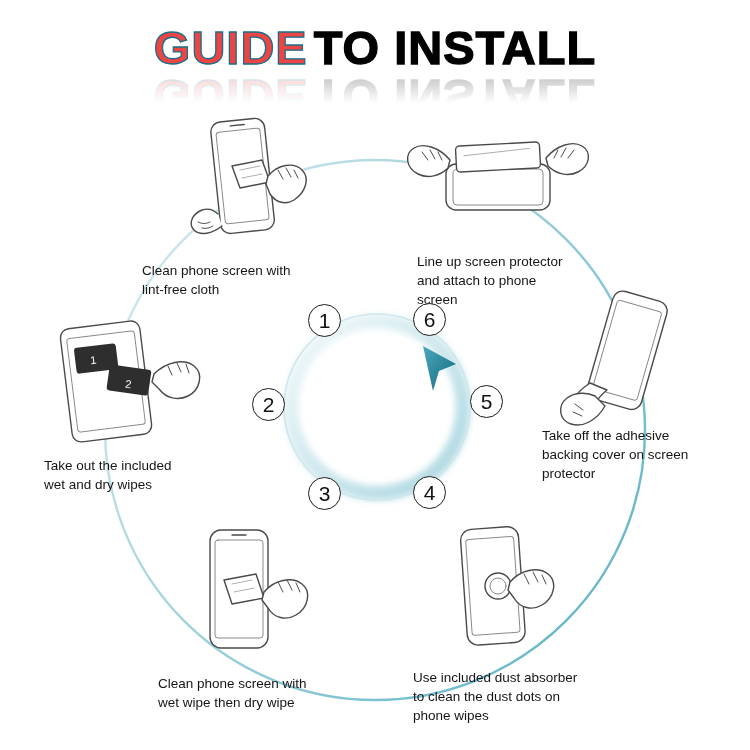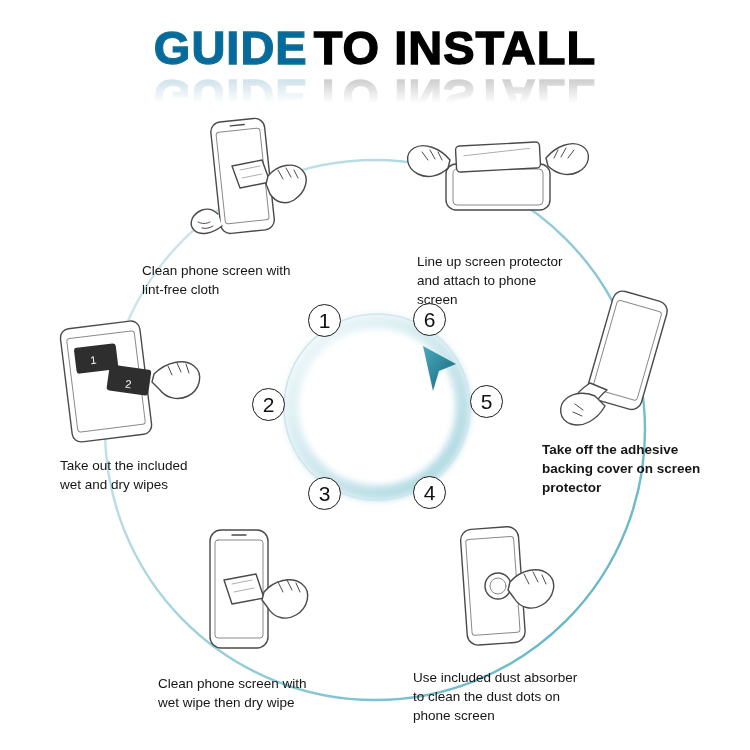--- a/index.html
+++ b/index.html
@@ -3,21 +3,21 @@
 <meta charset="utf-8">
 <style>
   * { margin:0; padding:0; box-sizing:border-box; }
   html,body { background:#ffffff; font-family:"Liberation Sans", sans-serif; }
   .canvas { position:relative; width:750px; height:750px; background:#fff; overflow:hidden; margin:0 auto; }
 
   
   .title-wrap { position:absolute; top:20px; left:0; width:100%; text-align:center; }
   .title-line { font-size:47px; font-weight:700; letter-spacing:1px; white-space:nowrap; color:#000;
                 -webkit-text-stroke:1.3px #000; }
-  .title-line .accent { color:#0369a1; -webkit-text-stroke:1.3px #15718a; margin-right:6px; }
+  .title-line .accent { color:#ef4444; -webkit-text-stroke:1.3px #15718a; margin-right:6px; }
   .title-mirror { position:relative; height:44px; overflow:hidden; margin-top:-6px; }
   .title-mirror .title-line { transform:scaleY(-1); opacity:.32; }
   .fade { position:absolute; inset:0; background:linear-gradient(to bottom, rgba(255,255,255,.15), #ffffff 78%); }
 
   .rings { position:absolute; left:0; top:0; }
   .arrow { position:absolute; }
   .illu  { position:absolute; }
 
   .badge { position:absolute; width:33px; height:33px; border:1.6px solid #1c1c1c; border-radius:50%;
            background:#fff; display:flex; align-items:center; justify-content:center;
@@ -174,24 +174,24 @@
       <path d="M78,64 C88,52 106,48 116,56 C126,64 122,80 110,87 C100,93 88,90 82,80 L76,72 Z" fill="#fff"></path>
       <path d="M92,56 l5,10 M101,54 l5,10 M110,57 l4,9" stroke-width="1"></path>
     </g>
   </svg>
 
   <div class="caption center" style="left:142px;top:261px;width:200px;">Clean phone screen with
 lint-free cloth</div>
   <div class="caption" style="left:417px;top:252px;width:165px;">Line up screen protector
 and attach to phone
 screen</div>
-  <div class="caption" style="left:60px;top:456px;width:175px;">Take out the included
+  <div class="caption" style="left:44px;top:456px;width:175px;">Take out the included
 wet and dry wipes</div>
-  <div class="caption" style="left:542px;top:440px;width:175px;font-weight:bold;">Take off the adhesive
+  <div class="caption" style="left:542px;top:426px;width:175px;">Take off the adhesive
 backing cover on screen
 protector</div>
   <div class="caption center" style="left:158px;top:674px;width:205px;">Clean phone screen with
 wet wipe then dry wipe</div>
   <div class="caption" style="left:413px;top:668px;width:200px;">Use included dust absorber
 to clean the dust dots on
-phone screen</div>
+phone wipes</div>
 
 </div>
 
 </body></html>

